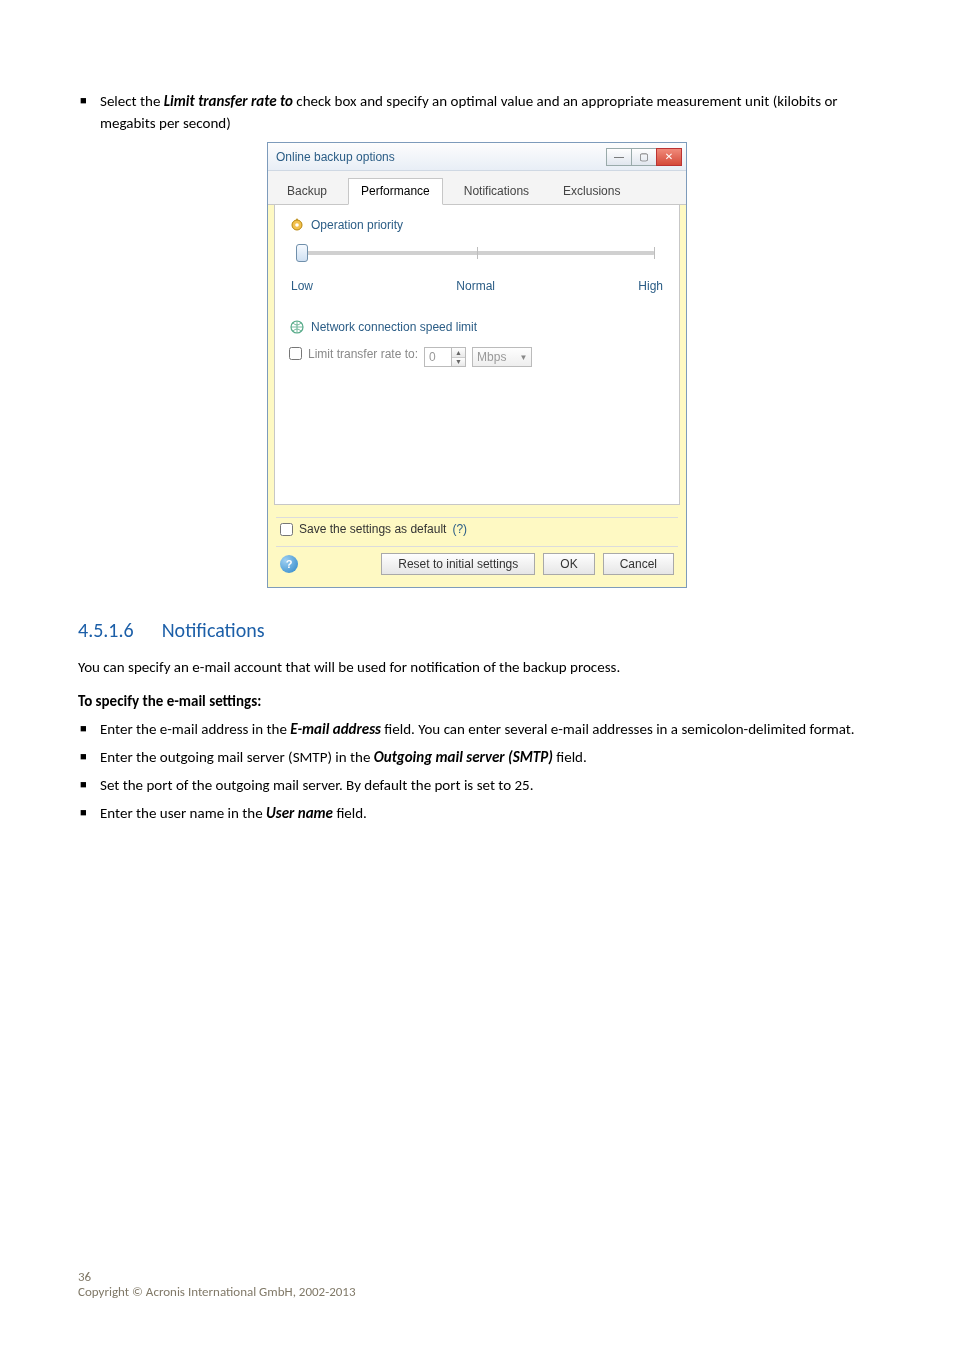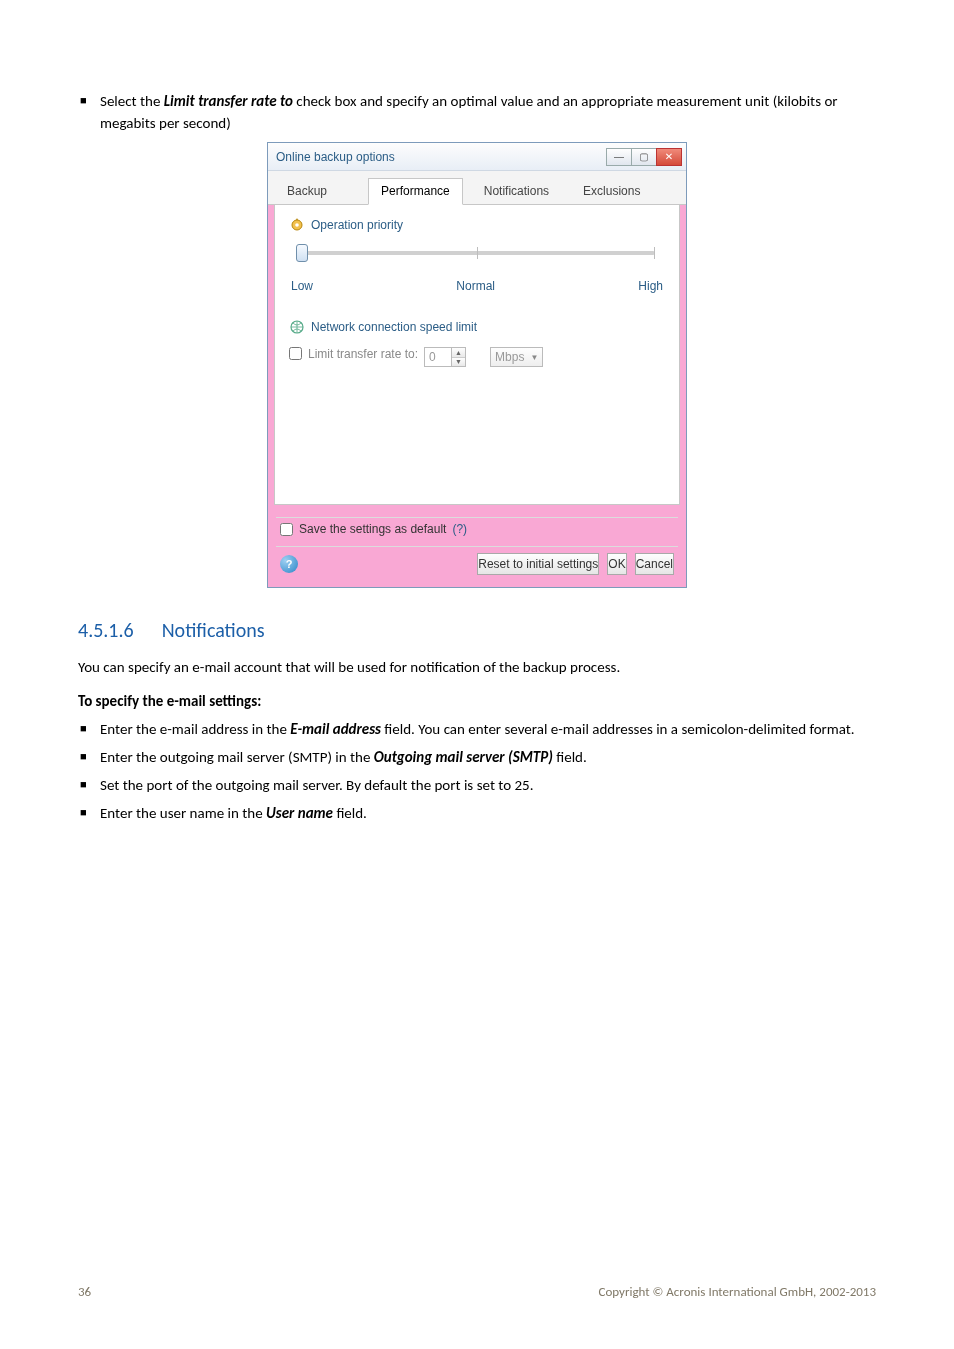--- a/index.html
+++ b/index.html
@@ -14,40 +14,40 @@
   }
   .bullet-row { display: flex; margin-bottom: 6px; }
   .bullet-row .sq { width: 22px; flex: 0 0 22px; padding-left: 2px; font-size: 11px; line-height: 22px; color: #000; }
   .bullet-row .txt { font-size: 15px; line-height: 22px; color: #000; }
   .bold { font-weight: bold; font-style: italic; }
 
   .dialog-wrap { display: flex; justify-content: center; margin: 8px 0 30px 0; }
   .dialog {
     width: 420px;
     border: 1px solid #7d9bbb;
-    background: #f9a8d4;
+    background: #fef9c3;
     font-family: "Segoe UI", Tahoma, sans-serif;
     font-size: 12px;
     color: #333;
   }
   .titlebar {
     height: 28px;
     background: linear-gradient(#fdfdfd,#e8eef6);
     display: flex; align-items: center; justify-content: space-between;
     padding: 0 4px 0 8px;
     border-bottom: 1px solid #cfd8e3;
   }
   .titlebar .ttl { color: #2b5d86; font-size: 12px; }
   .winbtns { display:flex; gap:0; }
   .winbtn { width: 26px; height: 18px; border:1px solid #9aa; background:linear-gradient(#fefefe,#e0e6ee); display:flex;align-items:center;justify-content:center; font-size:10px; color:#555; margin-left:-1px;}
   .winbtn.close { background: linear-gradient(#f08a7a,#d44a3a); color:#fff; border-color:#b33; }
 
   .tabs { display:flex; border-bottom:1px solid #c7c7c7; background:#f4f4f4; padding: 6px 6px 0 6px; gap:8px; }
   .tab { padding: 5px 12px 6px 12px; font-size:12px; color:#444; border:1px solid transparent; border-bottom:none; position:relative; top:1px; background:transparent;}
-  .tab.active { background:#fff; border-color:#c7c7c7; color:#000; border-bottom:1px solid #fff;margin-left:20px;}
+  .tab.active { background:#fff; border-color:#c7c7c7; color:#000; border-bottom:1px solid #fff;}
   .tabbody { background:#fff; border:1px solid #c7c7c7; border-top:none; margin: 0 6px 8px 6px; padding: 12px 14px 16px 14px; min-height: 300px;}
 
   .section-head { display:flex; align-items:center; gap:6px; color:#2b5d86; font-size:12px; margin-bottom:10px;}
   .section-head.second { margin-top: 26px; margin-bottom: 12px;}
   .gear { width:16px; height:16px; display:inline-block; }
 
   .slider-zone { position:relative; height: 34px; margin: 4px 2px 0 2px; }
   .slider-track { position:absolute; top:8px; left:8px; right:8px; height:4px; background:#d0d0d0; border-radius:2px; }
   .slider-ticks { position:absolute; top:4px; left:8px; right:8px; display:flex; justify-content:space-between;}
   .slider-ticks span { width:1px; height:12px; background:#bdbdbd; display:block;}
@@ -55,41 +55,41 @@
   .slider-labels { display:flex; justify-content:space-between; margin-top:2px; padding:0 2px;}
   .slider-labels span { color:#2b5d86; font-size:12px;}
 
   .limit-row { display:flex; align-items:flex-start; gap:6px; color:#555;}
   .limit-row input[type=checkbox]{ width:13px;height:13px;}
   .numbox { width:42px; height:20px; border:1px solid #bbb; background:#f4f4f4; display:flex;}
   .numbox .ninput { flex:1; padding:0 4px; color:#999; font-size:12px; display:flex;align-items:center; background:#fff; }
   .numbox .spins { width:14px; display:flex; flex-direction:column; border-left:1px solid #bbb;}
   .numbox .spins div{ flex:1; display:flex;align-items:center;justify-content:center; font-size:7px; color:#666; background:linear-gradient(#fefefe,#e9e9e9); border-bottom:1px solid #ccc;}
   .numbox .spins div:last-child{border-bottom:none;}
-  .unitsel { height:20px; border:1px solid #bbb; background:linear-gradient(#fefefe,#eee); display:flex; align-items:center; padding:0 4px; gap:6px; color:#999; font-size:12px;margin-left:18px;}
+  .unitsel { height:20px; border:1px solid #bbb; background:linear-gradient(#fefefe,#eee); display:flex; align-items:center; padding:0 4px; gap:13px; color:#999; font-size:12px;}
   .unitsel .dd { font-size:8px; color:#888;}
   .disabled-label { color:#8a8a8a; }
 
   .dialog-lower { padding: 4px 8px 8px 8px; }
   .save-default-row { display:flex; align-items:center; gap:6px; padding: 4px 4px 10px 4px; border-top:1px solid #dcdcdc;}
   .save-default-row .help { color:#2b5d86; }
   .button-row { display:flex; align-items:center; justify-content:space-between; padding: 6px 4px 4px 4px; border-top:1px solid #dcdcdc;}
   .help-circle { width:18px;height:18px;border-radius:50%; background:radial-gradient(circle at 30% 30%, #9ed0f2, #2a84c7); display:flex;align-items:center;justify-content:center; color:#fff; font-size:11px; font-weight:bold;}
-  .btn { height:22px; padding:0 0; border:1px solid #a9a9a9; background:linear-gradient(#fefefe,#e6e6e6); font-size:12px; color:#333; display:inline-flex; align-items:center;}
+  .btn { height:22px; padding:0 16px; border:1px solid #a9a9a9; background:linear-gradient(#fefefe,#e6e6e6); font-size:12px; color:#333; display:inline-flex; align-items:center;}
   .btn-group { display:flex; gap:8px;}
 
   .h3num { font-family: Calibri, "Segoe UI", sans-serif; font-size: 20px; color:#1c5fa8; margin: 8px 0 14px 0; font-weight: normal;}
   .h3num .num { margin-right: 28px; }
   .para { font-size:15px; line-height:22px; color:#000; margin-bottom:14px;}
   .subhead { font-size:15px; font-weight:bold; color:#000; margin-bottom:8px;}
 
   .list2 .bullet-row { margin-bottom: 6px;}
   .list2 .bullet-row .txt { padding-right: 8px;}
 
-  .footer { position:absolute; bottom: 50px; left: 78px; right: 78px; display:flex; justify-content:space-between; font-size:13px; color:#807968;}
+  .footer { position:absolute; bottom: 50px; left: 78px; right: 78px; display:flex; justify-content:space-between; font-size:13px; color:#807968;flex-direction:column;}
 </style>
 </head>
 <body>
 
 <div class="bullet-row">
   <div class="sq">■</div>
   <div class="txt">
     <span>Select the </span><span class="bold">Limit transfer rate to</span><span> check box and specify an optimal value and an appropriate measurement unit (kilobits or megabits per second)</span>
   </div>
 </div>

